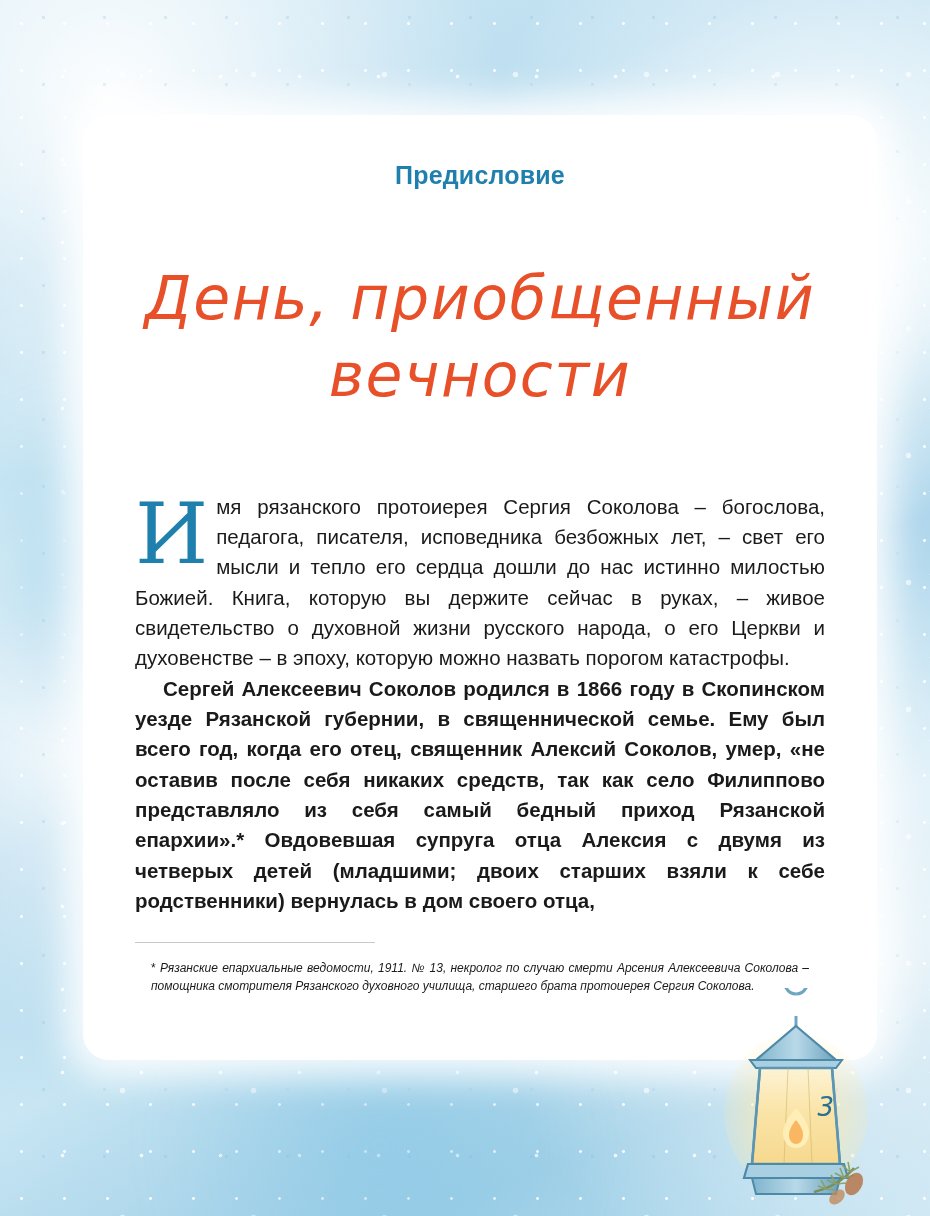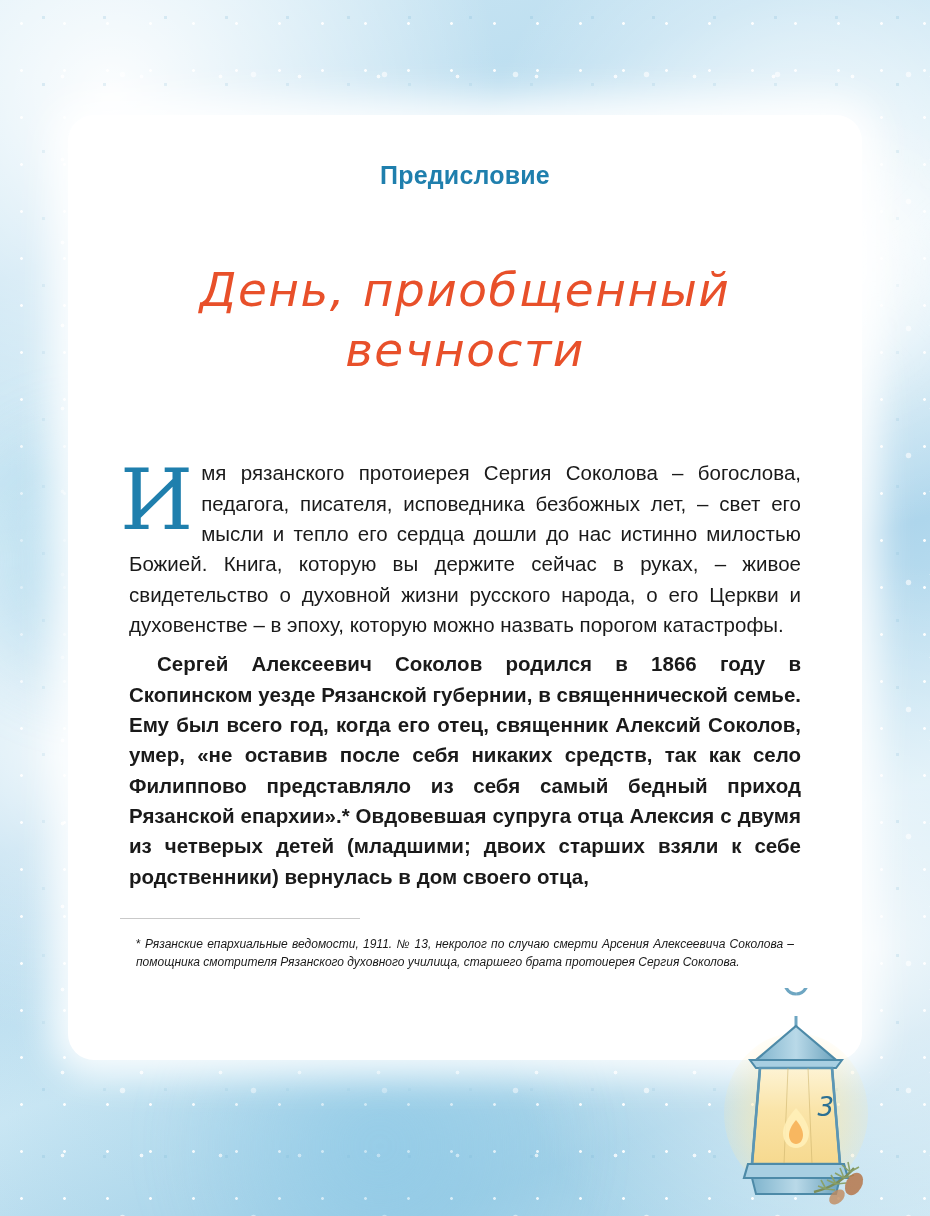--- a/index.html
+++ b/index.html
@@ -56,21 +56,21 @@
     background: radial-gradient(circle, rgba(255,255,255,0.9) 0%, rgba(255,255,255,0) 70%);
   }
   .wash-3 {
     left: 120px; bottom: -80px; width: 520px; height: 300px;
     background: radial-gradient(circle, rgba(130,195,228,0.5) 0%, rgba(130,195,228,0) 72%);
   }
 
   
   .card {
     position: absolute;
-    left: 68px;
+    left: 83px;
     top: 115px;
     width: 794px;
     height: 945px;
     background: #ffffff;
     border-radius: 26px;
     box-shadow: 0 0 34px 18px rgba(255,255,255,0.85);
     padding: 0;
     box-sizing: border-box;
   }
 
@@ -85,39 +85,39 @@
     font-weight: bold;
     letter-spacing: 0.2px;
     margin: 0;
   }
 
   .headline {
     text-align: center;
     margin: 70px 0 0 0;
     color: #e8502a;
     font-family: "DejaVu Sans", sans-serif;
-    font-size: 47px;
+    font-size: 60px;
     font-style: italic;
     font-weight: normal;
     line-height: 1.28;
     letter-spacing: 1.5px;
   }
 
   .body-text {
     margin: 78px 0 0 0;
     font-size: 20.5px;
     line-height: 1.48;
     color: #1a1a1a;
     text-align: justify;
     text-justify: inter-word;
     position: relative;
   }
 
   .body-text p {
-    margin: 9px;
+    margin: 0;
   }
   .body-text p.indent {
     text-indent: 28px;
     font-weight: bold;
   }
 
   .dropcap {
     float: left;
     font-family: "DejaVu Serif", serif;
     color: #1f7fad;

